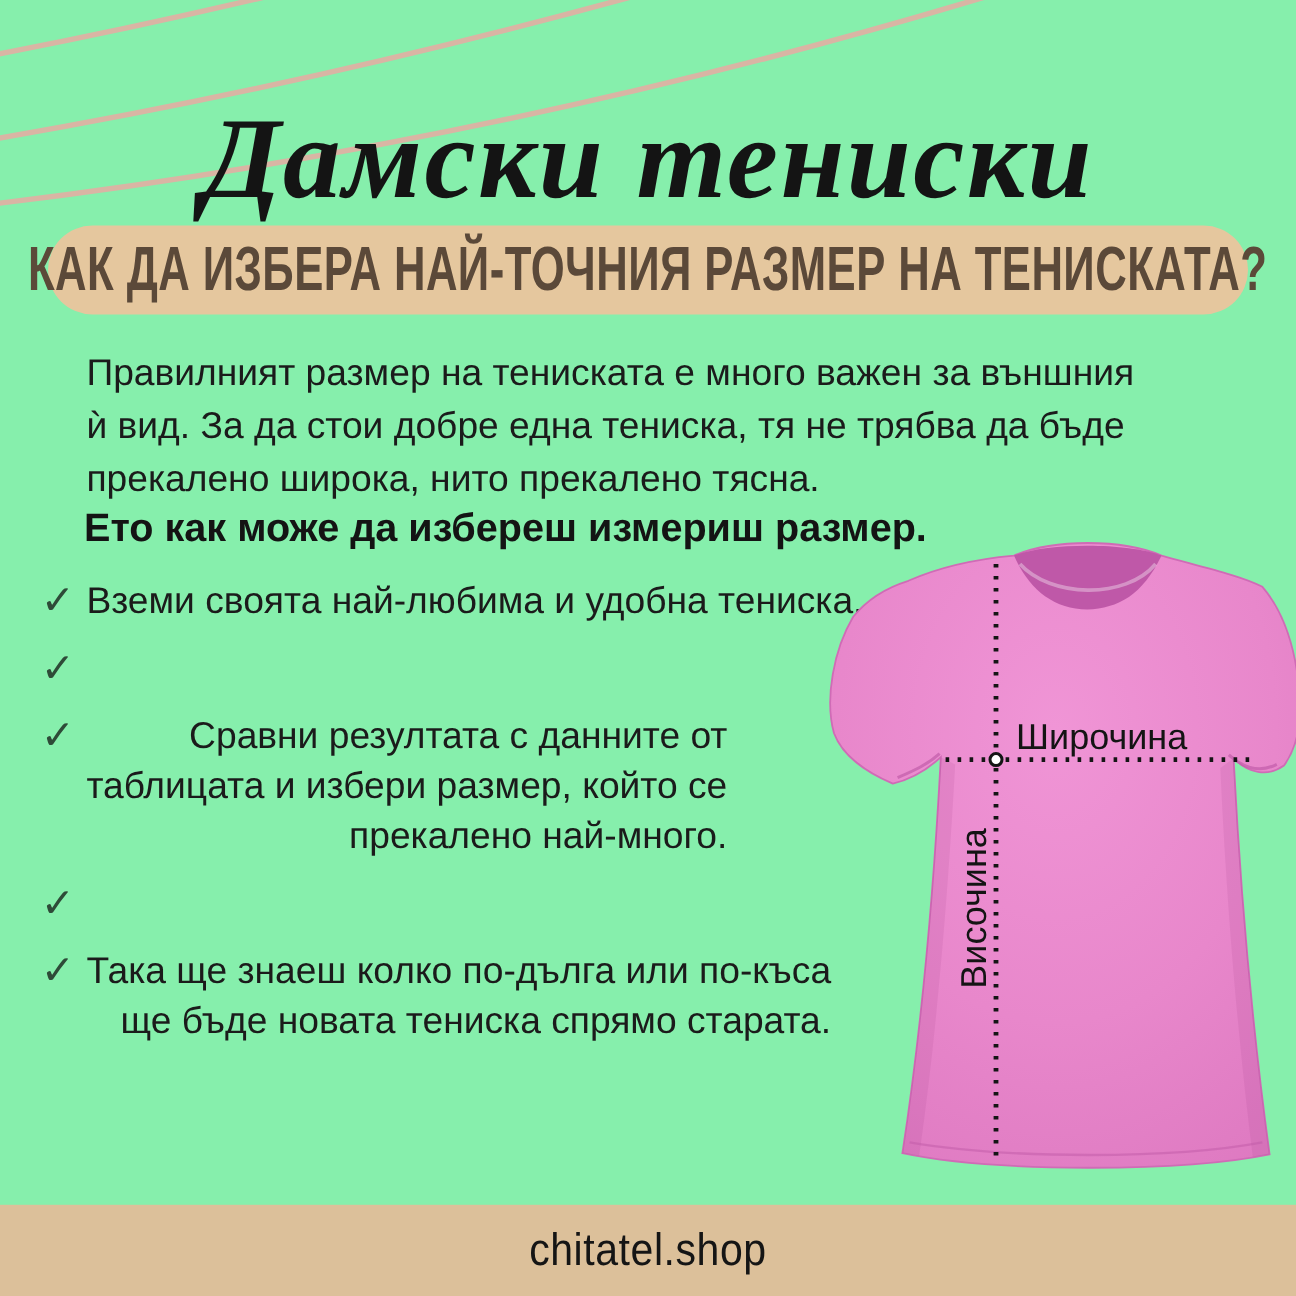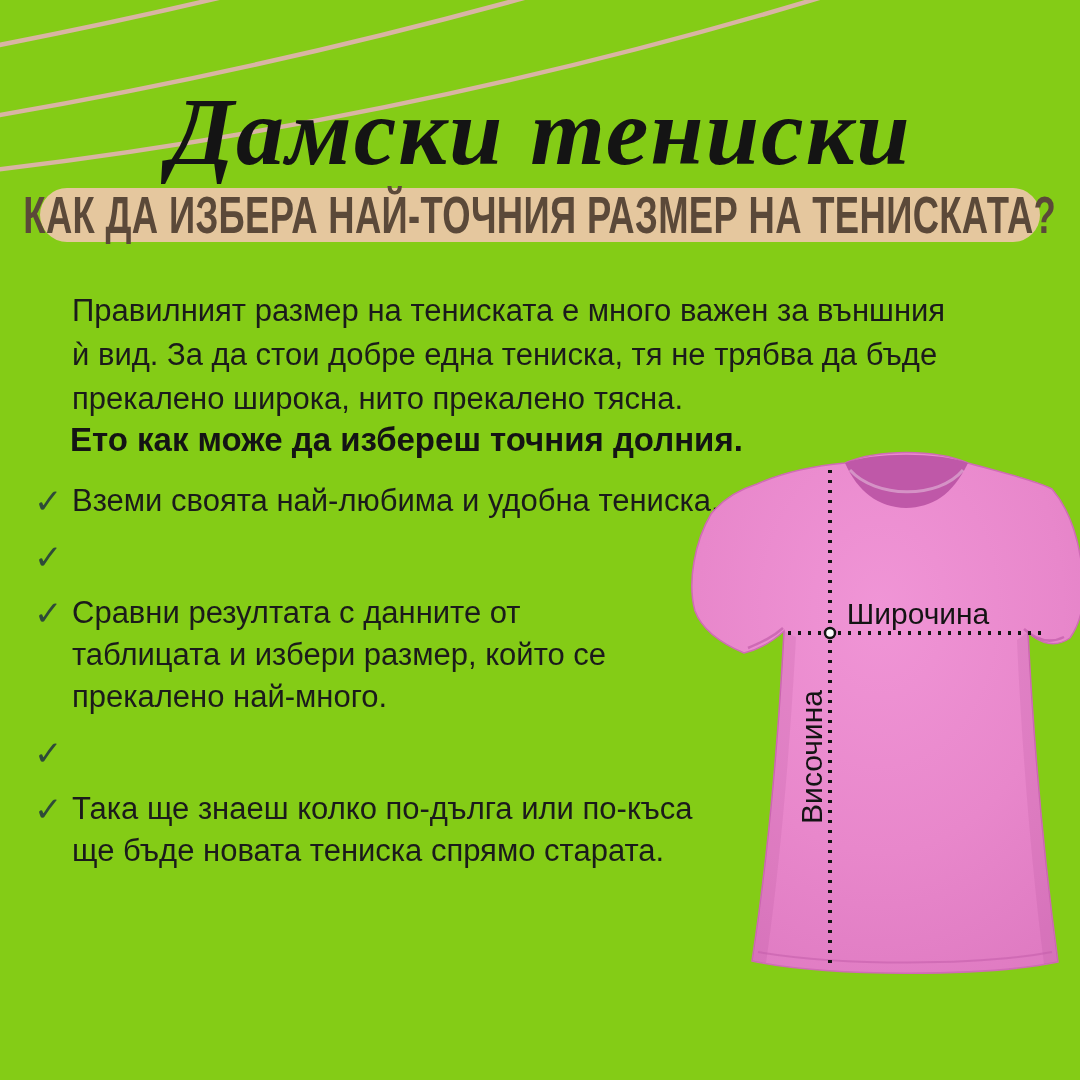--- a/index.html
+++ b/index.html
@@ -1,21 +1,21 @@
 <!DOCTYPE html>
 <html><head>
 <meta charset="utf-8">
 <style>
   * { margin:0; padding:0; box-sizing:border-box; }
   html,body { background:#888; }
   .canvas {
     position:relative;
     width:1080px; height:1080px;
     margin:0 auto;
-    background:#84cc16;
+    background:#86efac;
     overflow:hidden;
     font-family:"Liberation Sans", sans-serif;
     color:#1b1b1b;
   }
   
   .decor { position:absolute; left:0; top:0; width:1080px; height:480px; pointer-events:none; }
   .decor path { fill:none; stroke:#d9b5a4; stroke-width:4.5; }
 
   
   .title {
@@ -24,21 +24,21 @@
     font-family:"Liberation Serif", serif;
     font-style:italic; font-weight:700;
     font-size:96px; letter-spacing:2px;
     color:#141414;
     white-space:nowrap;
   }
 
   
   .banner {
     position:absolute; left:40px; top:188px;
-    width:1000px; height:54px;
+    width:1000px; height:74px;
     background:#e5c79e;
     border-radius:40px;
     display:flex; align-items:center; justify-content:center;
   }
   .banner-text {
     font-weight:700; font-size:52px; line-height:1;
     color:#5b4939; white-space:nowrap;
     transform:scaleX(0.70); transform-origin:50% 50%;
     letter-spacing:0.5px;
   }
@@ -60,21 +60,21 @@
   .check-item {
     display:flex; align-items:flex-start;
     margin-bottom:14px;
     font-size:31px; line-height:42px;
   }
   .check-item .check {
     width:38px; flex:0 0 38px;
     font-size:34px; line-height:42px;
     color:#2e4b38; font-weight:400;
   }
-  .check-item .txt { white-space:pre-line; }
+  .check-item .txt { white-space:pre-line;text-align:right; }
 
   
   .tshirt-svg { position:absolute; left:655px; top:438px; width:430px; height:574px; }
 
   
   .footer {
     position:absolute; left:0; top:1004px;
     width:1080px; height:76px;
     background:#dcc09a;
     display:flex; align-items:center; justify-content:center;
@@ -97,21 +97,21 @@
 
   <div class="title">Дамски тениски</div>
 
   <div class="banner">
     <span class="banner-text">КАК ДА ИЗБЕРА НАЙ-ТОЧНИЯ РАЗМЕР НА ТЕНИСКАТА?</span>
   </div>
 
   <div class="intro">Правилният размер на тениската е много важен за външния
 ѝ вид. За да стои добре една тениска, тя не трябва да бъде
 прекалено широка, нито прекалено тясна.</div>
-  <div class="subhead">Ето как може да избереш точния долния.</div>
+  <div class="subhead">Ето как може да избереш измериш размер.</div>
 
   <div class="checklist">
     <div class="check-item">
       <span class="check">✓</span>
       <span class="txt">Вземи своята най-любима и удобна тениска.</span>
     </div>
     <div class="check-item">
       <span class="check">✓</span>
     </div>
     <div class="check-item">
@@ -167,14 +167,17 @@
     <path d="M 758,952 C 840,966 978,966 1052,952" fill="none" stroke="#c25ca9" stroke-width="2" opacity="0.55"></path>
 
     <line x1="830" y1="470" x2="830" y2="968" stroke="#151515" stroke-width="4" stroke-dasharray="3 7"></line>
     <line x1="788" y1="633" x2="1042" y2="633" stroke="#151515" stroke-width="4" stroke-dasharray="3 7"></line>
     <circle cx="830" cy="633" r="5" fill="#ffffff" stroke="#151515" stroke-width="2.5"></circle>
 
     <text x="918" y="624" font-family="Liberation Sans, sans-serif" font-size="30" fill="#141414" text-anchor="middle">Широчина</text>
     <text x="822" y="757" font-family="Liberation Sans, sans-serif" font-size="30" fill="#141414" text-anchor="middle" transform="rotate(-90 822 757)">Височина</text>
   </svg>
 
+  <div class="footer">
+    <span class="footer-text">chitatel.shop</span>
+  </div>
 
 </div>
 
 </body></html>

